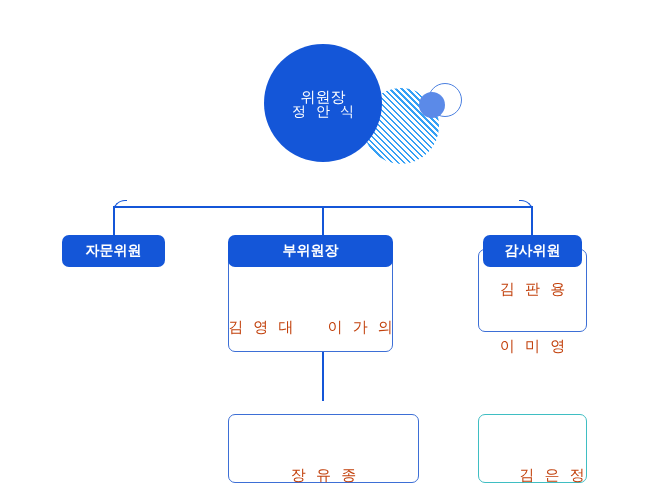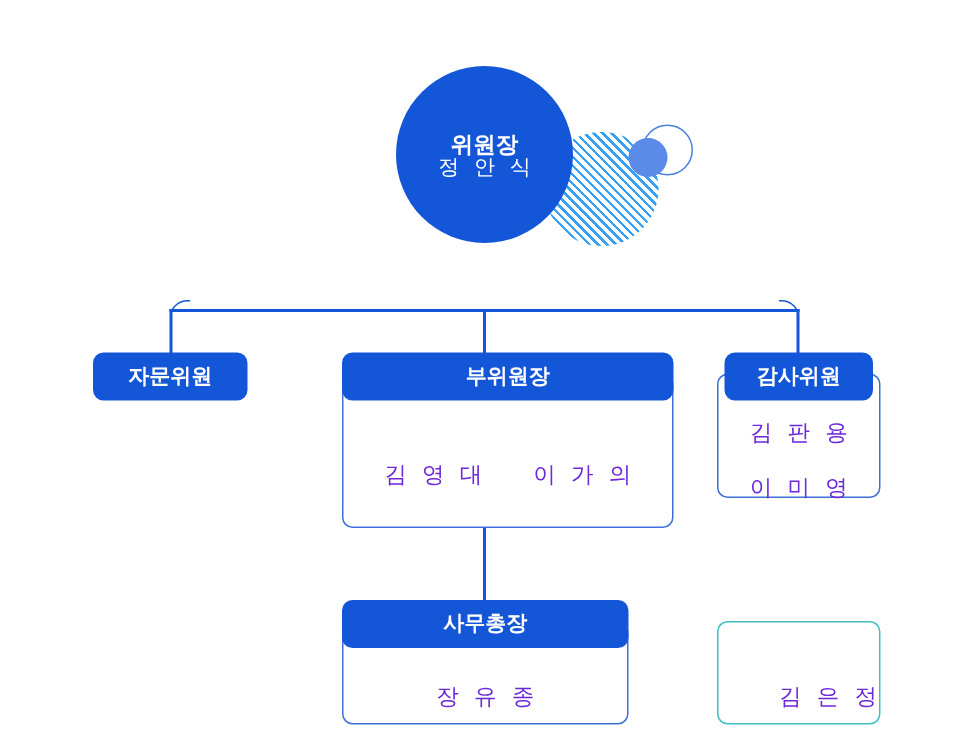--- a/index.html
+++ b/index.html
@@ -28,21 +28,21 @@
     background:#5b8ae8;
   }
 
   
   #root-node{
     position:absolute;left:264px;top:44px;width:118px;height:118px;
     border-radius:50%;background:#1456d8;
     display:flex;flex-direction:column;align-items:center;justify-content:center;
     color:#ffffff;
   }
-  #root-node .r-title{font-size:15px;font-weight:bold;letter-spacing:0px;line-height:1;}
+  #root-node .r-title{font-size:15px;font-weight:normal;letter-spacing:0px;line-height:1;}
   #root-node .r-name{font-size:14px;font-weight:normal;letter-spacing:3px;
                      line-height:1;padding-left:3px;}
 
   
   .conn{position:absolute;background:#1456d8;}
   #bus-h{left:113px;top:206px;width:420px;height:1.6px;}
   #bus-left{left:113px;top:206px;width:1.6px;height:30px;}
   #bus-right{left:531.4px;top:206px;width:1.6px;height:30px;}
   #bus-mid{left:322.2px;top:206px;width:1.6px;height:30px;}
   #bus-cap-l{
@@ -75,29 +75,29 @@
   }
   .node.teal .header{background:#17aeb4;}
   .node .names{
     position:relative;z-index:1;width:100%;
     margin-top:32px;
     display:flex;flex-direction:column;align-items:center;justify-content:center;
     flex:1;
   }
   .node .name-row{display:flex;justify-content:center;width:100%;}
   .name{
-    font-size:15px;color:#6d28d9;letter-spacing:3px;padding-left:3px;
-    line-height:1;white-space:nowrap;
+    font-size:15px;color:#c2410c;letter-spacing:3px;padding-left:3px;
+    line-height:1;white-space:nowrap;margin-top:20px;
   }
   .name + .name{margin-left:28px;}
   .name-row + .name-row{margin-top:22px;}
 
   
   #node-advisory{left:57px;top:235px;width:113px;height:117px;}
-  #node-vicechair{left:228px;top:235px;width:221px;height:117px;}
+  #node-vicechair{left:228px;top:235px;width:165px;height:117px;}
   #node-audit{left:478px;top:235px;width:109px;height:97px;}
   #node-secretary-general{left:228px;top:400px;width:191px;height:83px;}
   #node-office-manager{left:478px;top:400px;width:109px;height:83px;}
 
   #node-advisory .header{left:5px;right:5px;}
   #node-audit .header{left:5px;right:5px;}
   #node-office-manager .header{left:5px;right:5px;}
 </style>
 </head>
 <body>
@@ -145,21 +145,20 @@
           <span class="name">김 판 용</span>
         </div>
         <div class="name-row">
           <span class="name">이 미 영</span>
         </div>
       </div>
     </div>
   </div>
 
   <div class="node" id="node-secretary-general">
-    <div class="header">사무총장</div>
     <div class="body">
       <div class="names">
         <div class="name-row">
           <span class="name">장 유 종</span>
         </div>
       </div>
     </div>
   </div>
 
   <div class="node teal" id="node-office-manager">

